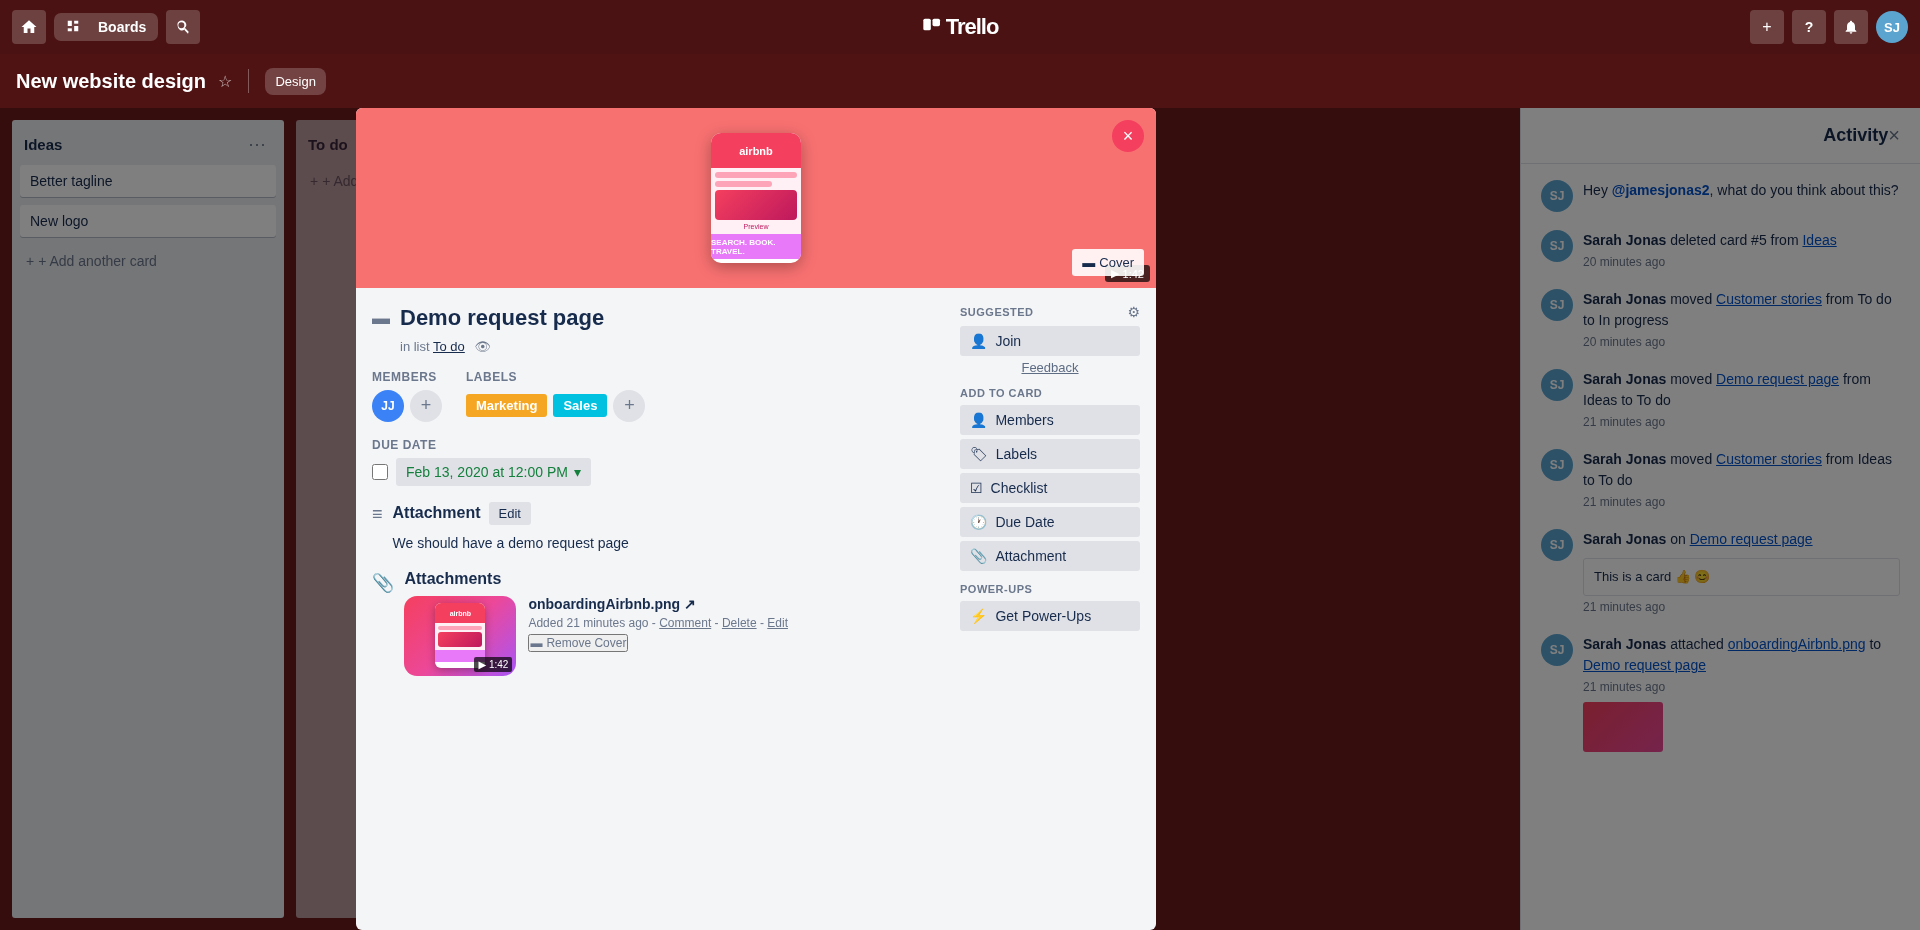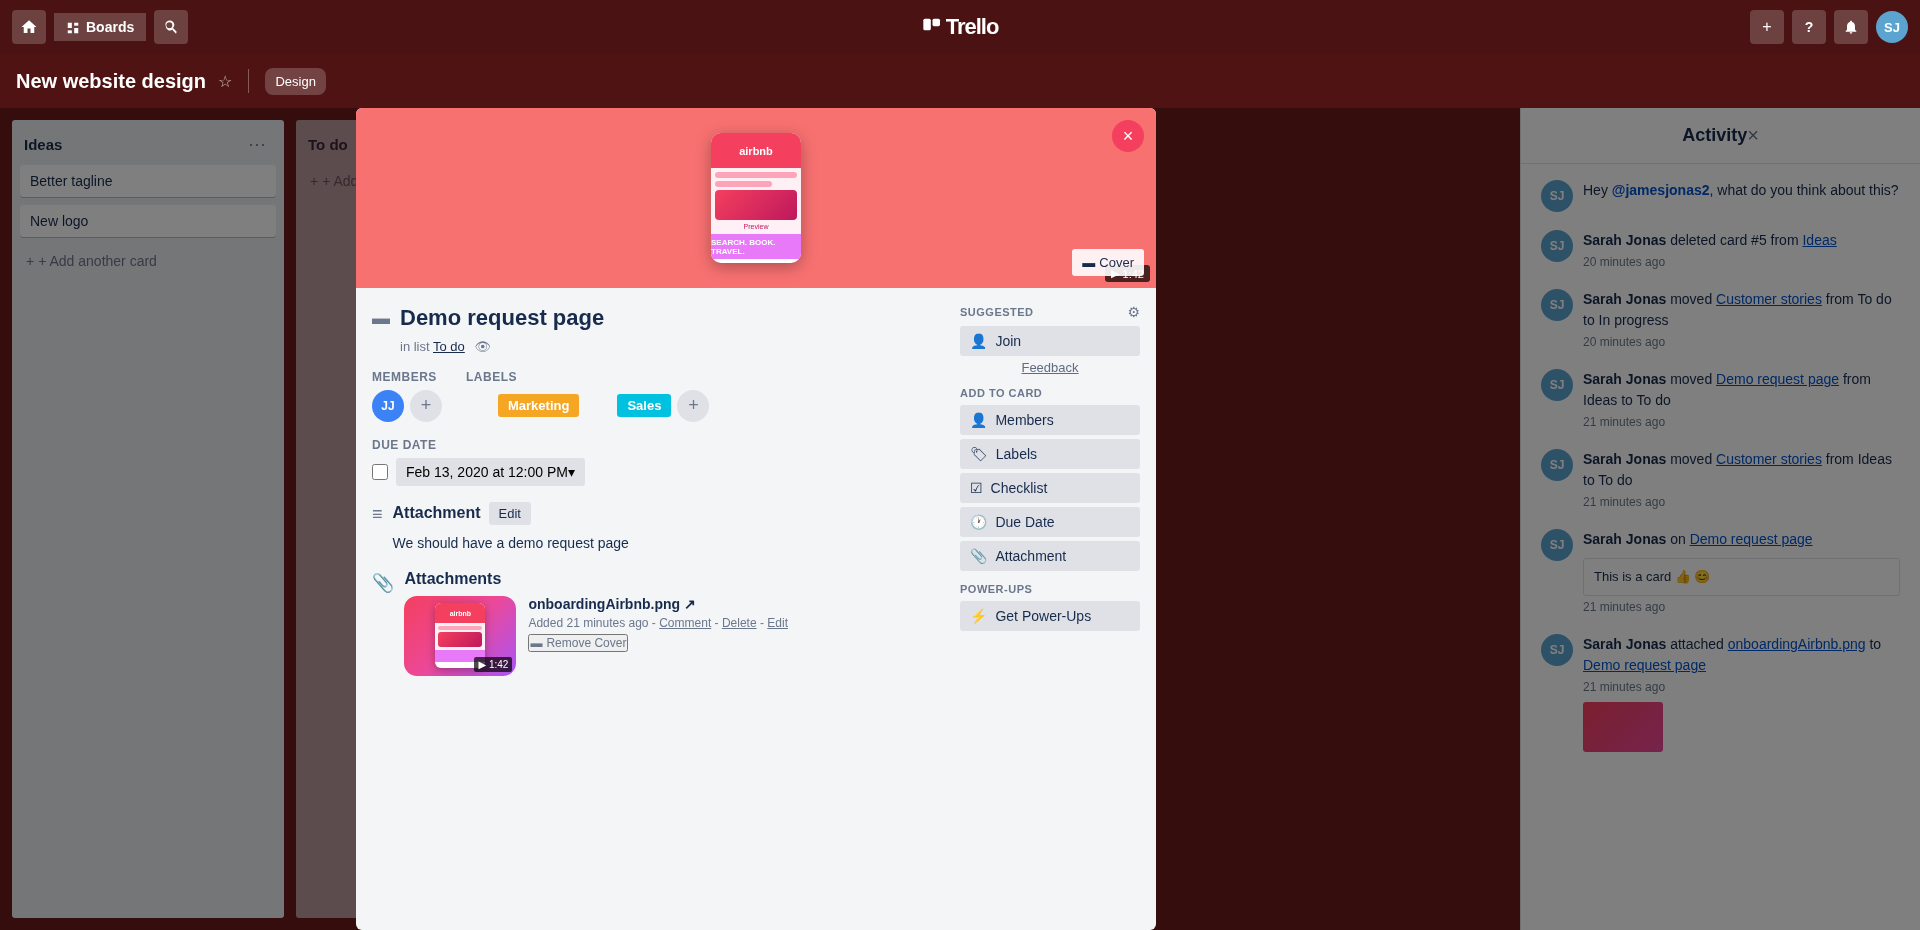--- a/index.html
+++ b/index.html
@@ -23,24 +23,24 @@
       width: 34px; height: 34px;
       border-radius: 4px;
       background: rgba(255,255,255,0.2);
       border: none;
       cursor: pointer;
       display: flex; align-items: center; justify-content: center;
       color: white;
       font-size: 16px;
     }
     .nav-boards-btn {
-      display: flex; align-items: flex-end; gap: 6px;
+      display: flex; align-items: flex-start; gap: 18px;
       background: rgba(255,255,255,0.2);
       border: none;
-      border-radius: 0;
+      border-radius: 7px;
       padding: 6px 12px;
       color: white;
       font-size: 14px;
       font-weight: 700;
       cursor: pointer;
     }
     .trello-logo { color: white; font-size: 22px; font-weight: 900; letter-spacing: -1px; display: flex; align-items: center; gap: 4px; }
     .avatar-btn {
       width: 32px; height: 32px;
       border-radius: 50%;
@@ -261,41 +261,40 @@
       display: flex; align-items: center; justify-content: center;
     }
     .label-pill {
       padding: 4px 10px;
       border-radius: 3px;
       font-size: 13px;
       font-weight: 700;
       color: white;
       cursor: pointer;
       border: none;
-      margin-left: 32px;
     }
     .label-marketing { background: #f5a623; }
     .label-sales { background: #00c2e0; }
 
     .due-date-section { display: flex; align-items: center; gap: 8px; }
     .due-date-checkbox {
       width: 16px; height: 16px;
       border: 2px solid #dfe1e6;
       border-radius: 2px;
       cursor: pointer;
     }
     .due-date-btn {
       background: #dfe1e6;
       border: none;
       border-radius: 3px;
       padding: 6px 10px;
       font-size: 14px;
       cursor: pointer;
-      display: flex; align-items: center; 
-      color: #000000;
+      display: flex; align-items: center; gap: 6px;
+      color: #15803d;
     }
 
     .section-with-icon { display: flex; gap: 10px; align-items: flex-start; }
     .section-icon { font-size: 18px; color: #6b778c; flex-shrink: 0; margin-top: 2px; }
     .section-content { flex: 1; }
     .section-title-row { display: flex; align-items: center; gap: 8px; margin-bottom: 8px; }
     .section-title {
       font-size: 16px;
       font-weight: 700;
       color: #172b4d;
@@ -392,21 +391,21 @@
       height: 100%;
       background: white;
       border-left: 1px solid #dfe1e6;
       display: flex;
       flex-direction: column;
       z-index: 50;
     }
     .activity-header {
       display: flex;
       align-items: center;
-      justify-content: center;
+      justify-content: flex-end;
       padding: 16px 20px;
       border-bottom: 1px solid #dfe1e6;
     }
     .activity-title {
       font-size: 18px;
       font-weight: 700;
       color: #172b4d;
     }
     .activity-close {
       background: none; border: none; cursor: pointer;

